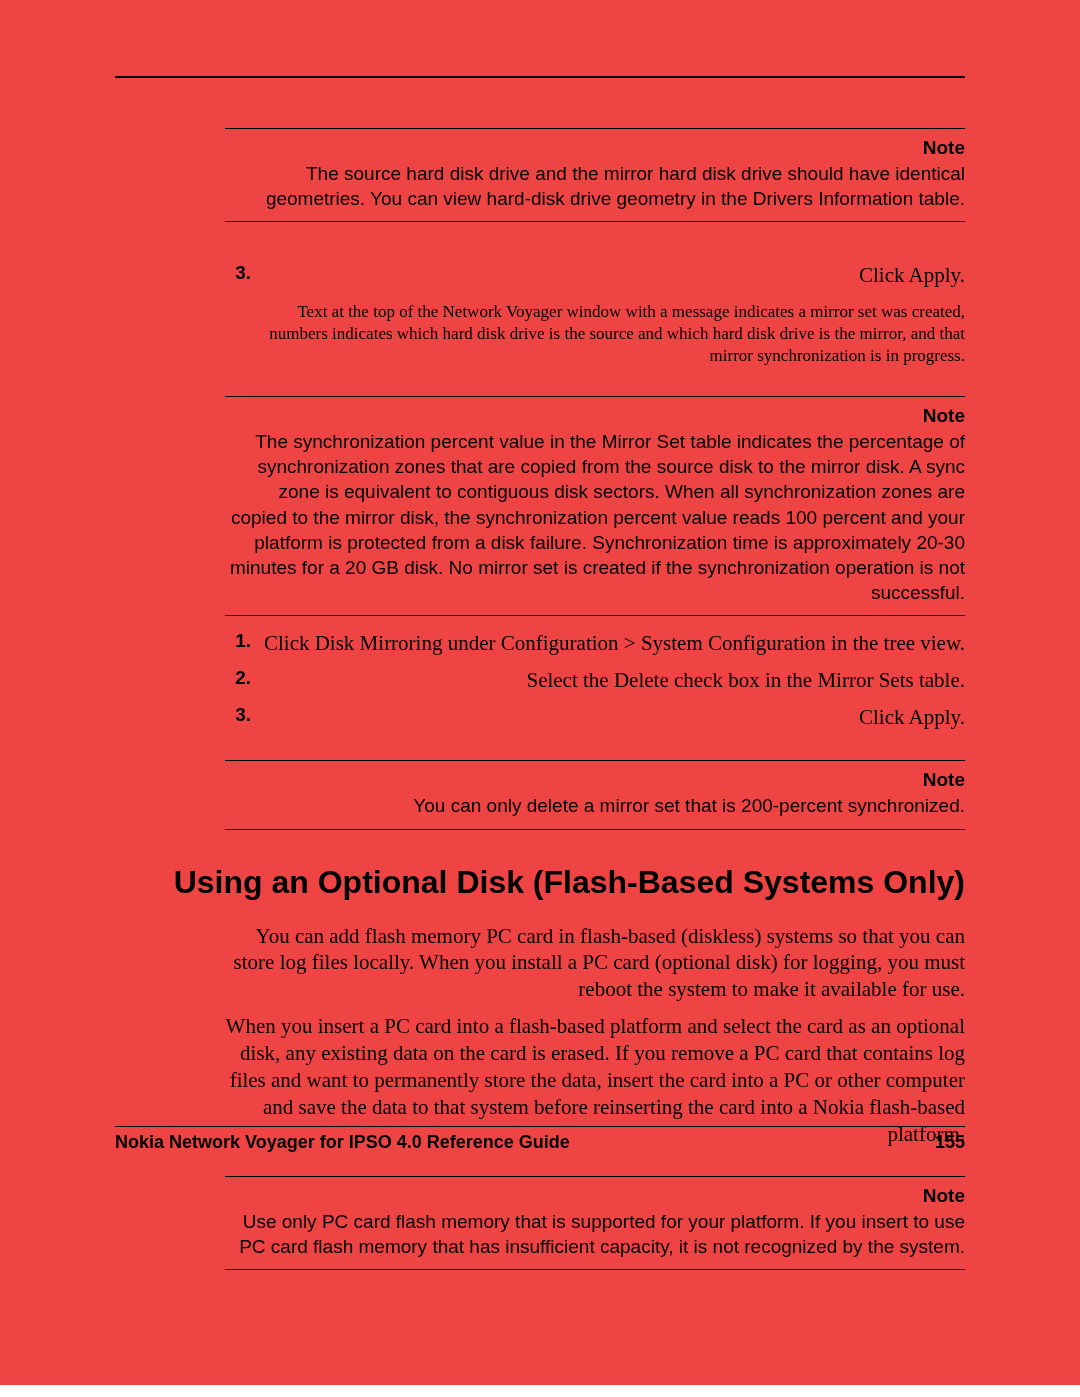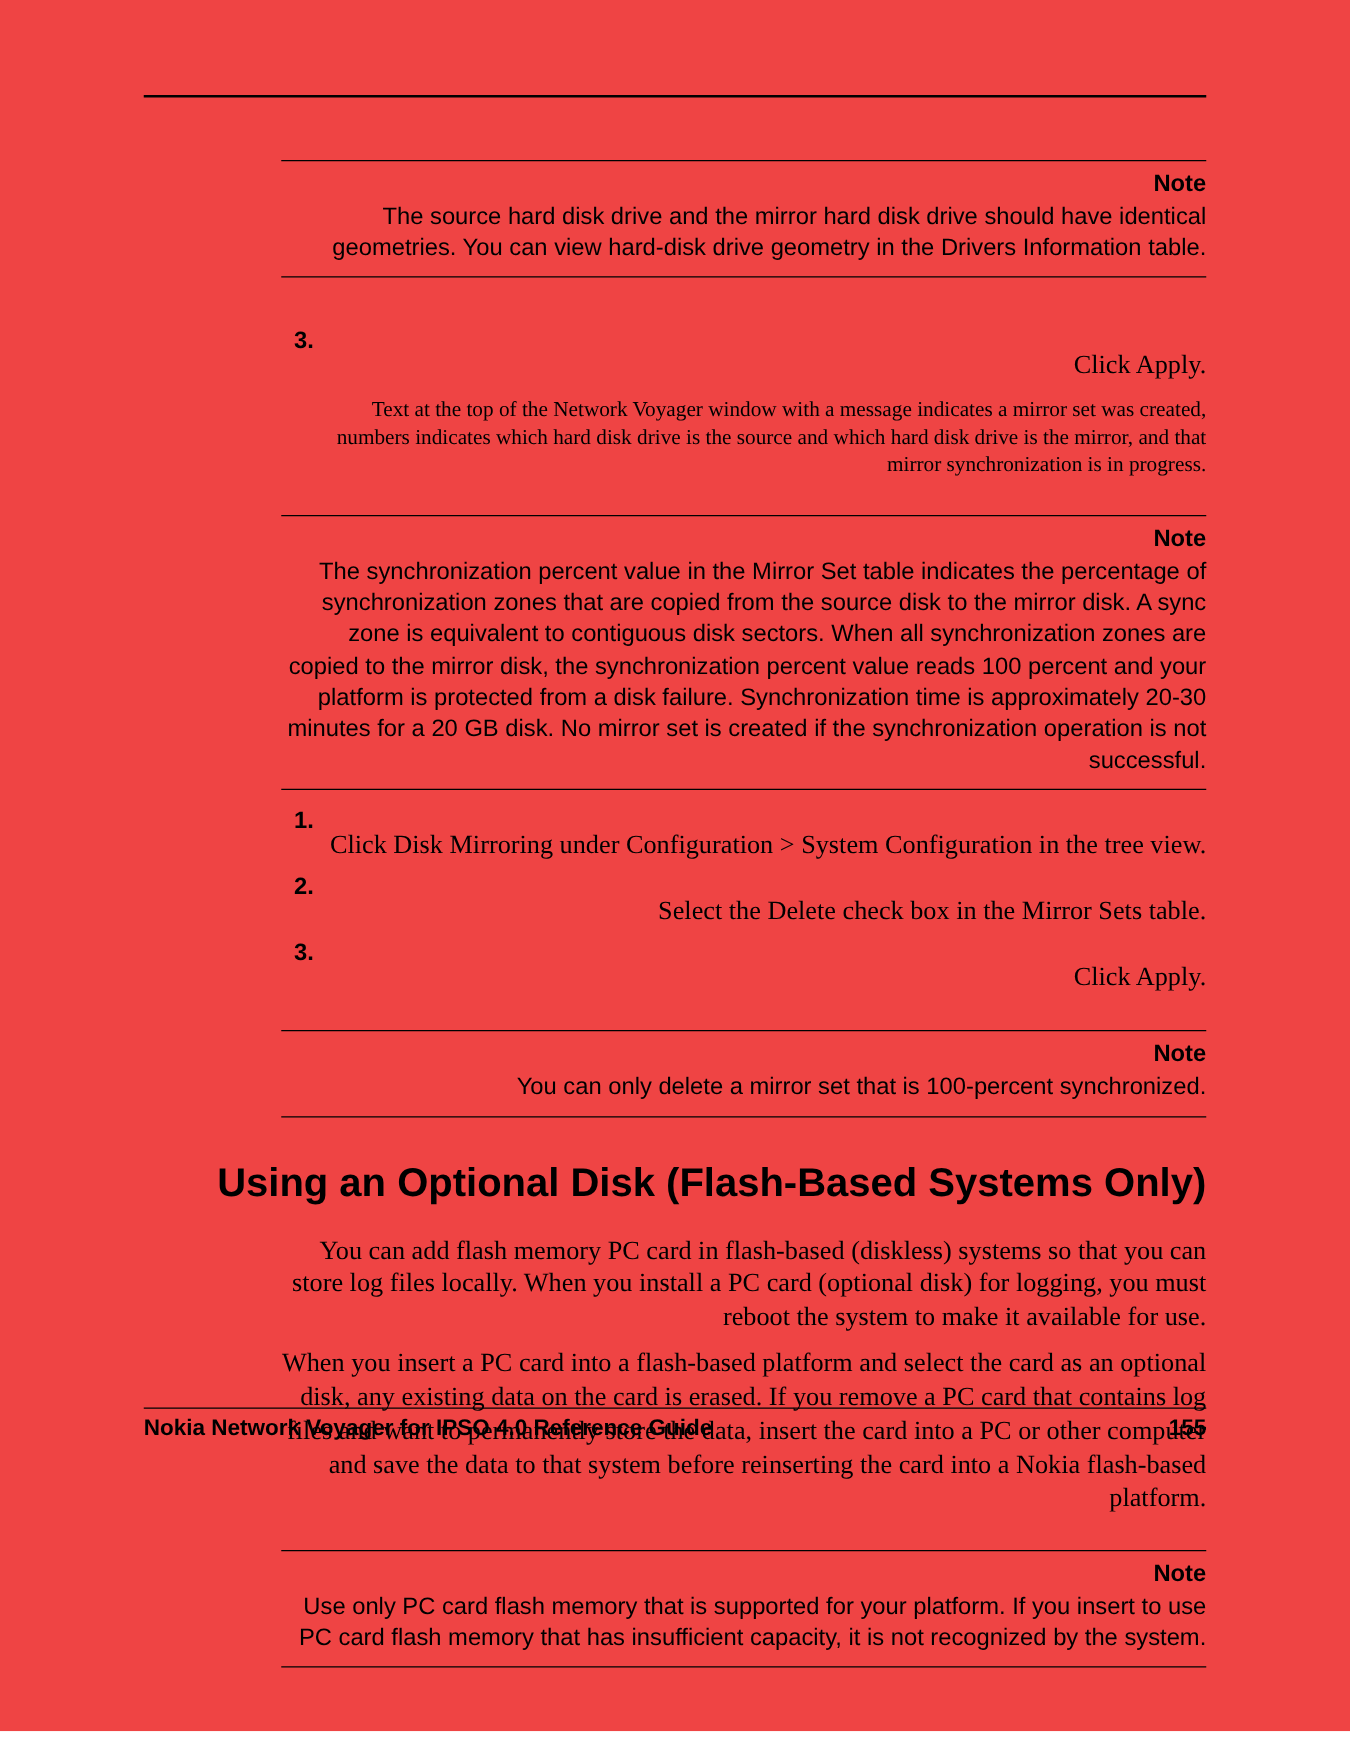--- a/index.html
+++ b/index.html
@@ -66,21 +66,20 @@
     font-weight: bold;
     font-size: 19px;
     color: #000;
   }
   .li-text {
     flex: 1 1 auto;
     font-family: "Times New Roman", Times, serif;
     font-size: 21px;
     line-height: 1.28;
     color: #000;
-    margin-top: 16px;
   }
   .li-para {
     margin-left: 26px;
     margin-top: 12px;
     font-family: "Times New Roman", Times, serif;
     font-size: 17px;
     line-height: 1.28;
     color: #000;
   }
   .sub-heading {
@@ -179,21 +178,21 @@
         <div class="li-row">
           <div class="li-num">3.</div>
           <div class="li-text">Click Apply.</div>
         </div>
       </div>
     </div>
 
     <div class="indent-block">
       <div class="note-box tight-top">
         <div class="note-label">Note</div>
-        <div class="note-text">You can only delete a mirror set that is 100-percent synchronized.</div>
+        <div class="note-text">You can only delete a mirror set that is 200-percent synchronized.</div>
       </div>
     </div>
 
     <div class="h1">Using an Optional Disk (Flash-Based Systems Only)</div>
 
     <div class="indent-block">
       <div class="body-para">You can add flash memory PC card in flash-based (diskless) systems so that you can store log files locally. When you install a PC card (optional disk) for logging, you must reboot the system to make it available for use.</div>
       <div class="body-para">When you insert a PC card into a flash-based platform and select the card as an optional disk, any existing data on the card is erased. If you remove a PC card that contains log files and want to permanently store the data, insert the card into a PC or other computer and save the data to that system before reinserting the card into a Nokia flash-based platform.</div>
 
       <div class="note-box tight-top" style="margin-top:28px">

